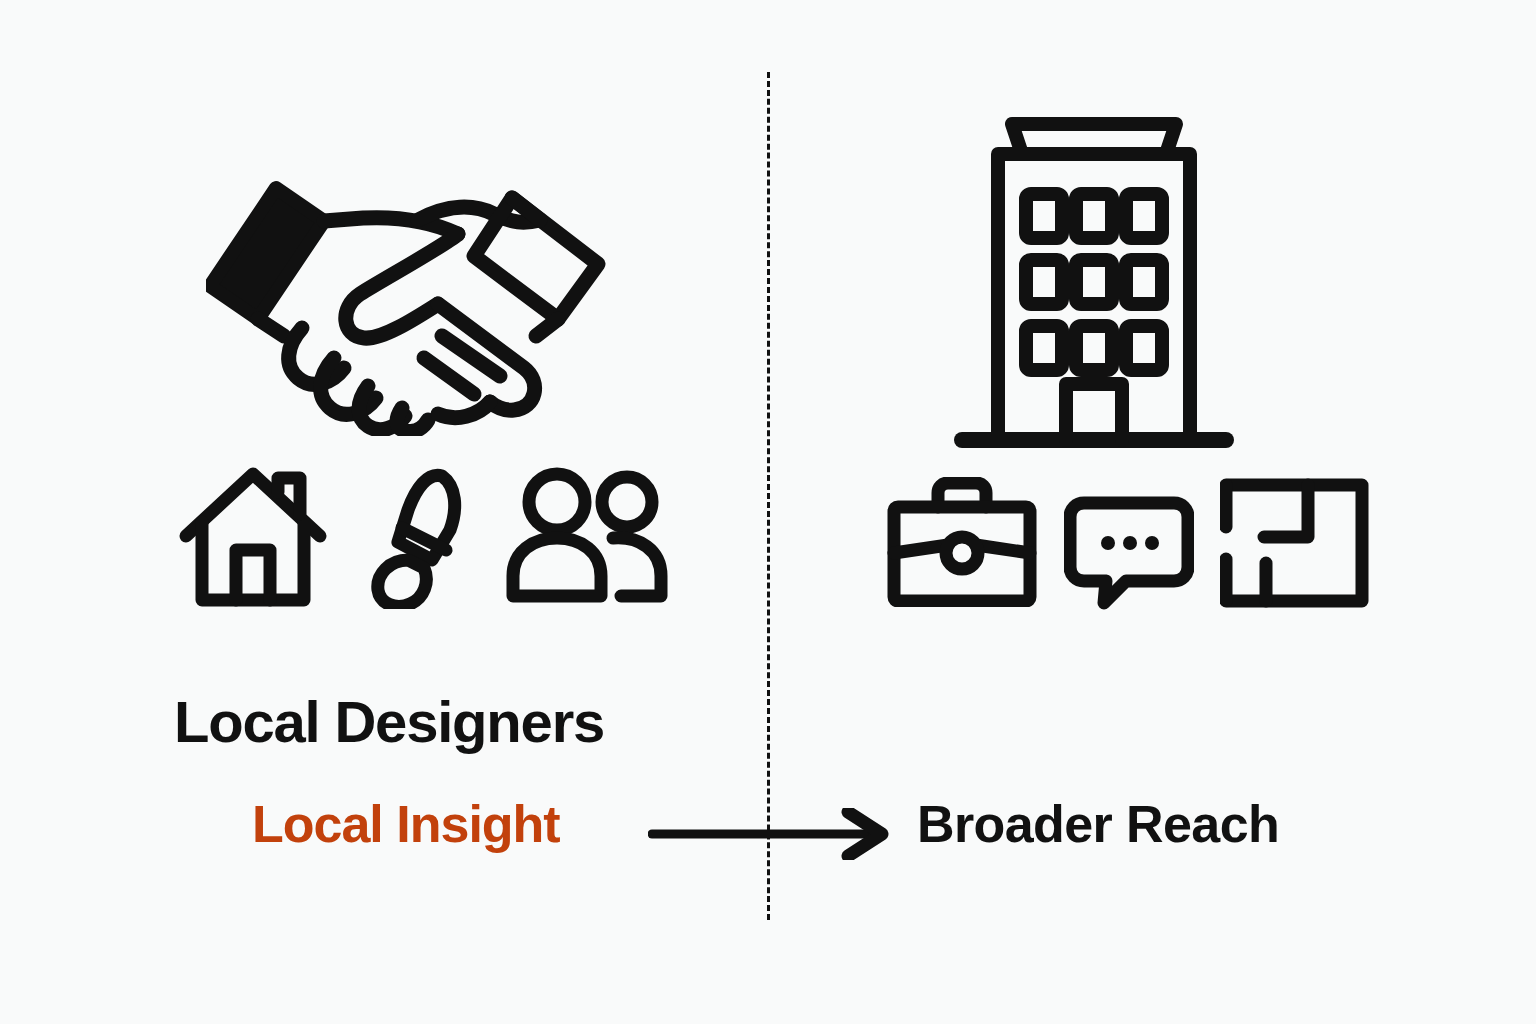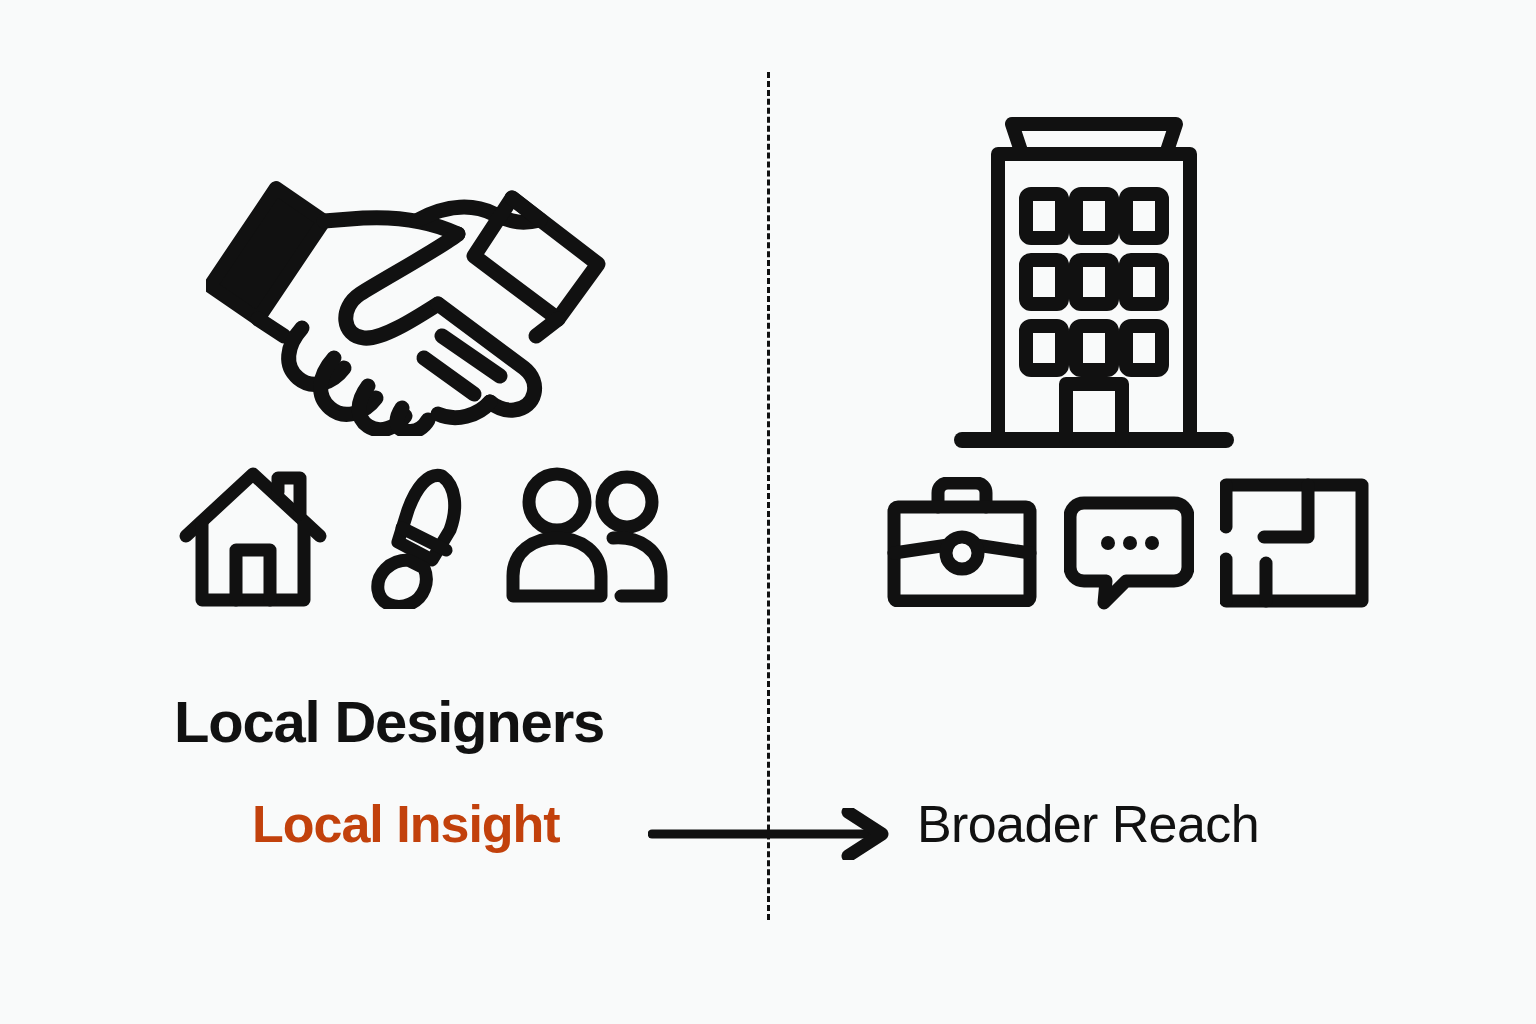--- a/index.html
+++ b/index.html
@@ -87,21 +87,21 @@
     line-height: 1;
     color: #c2410c;
     letter-spacing: -1px;
     white-space: nowrap;
     margin-left: 24px;
   }
   .flow-right {
     position: absolute;
     left: 148px;
     top: 798px;
-    font-weight: 400;
+    font-weight: 700;
     font-size: 52px;
     line-height: 1;
     color: #111111;
     letter-spacing: -0.6px;
     white-space: nowrap;
   }
   .flow-arrow {
     position: absolute;
     left: 648px;
     top: 808px;

